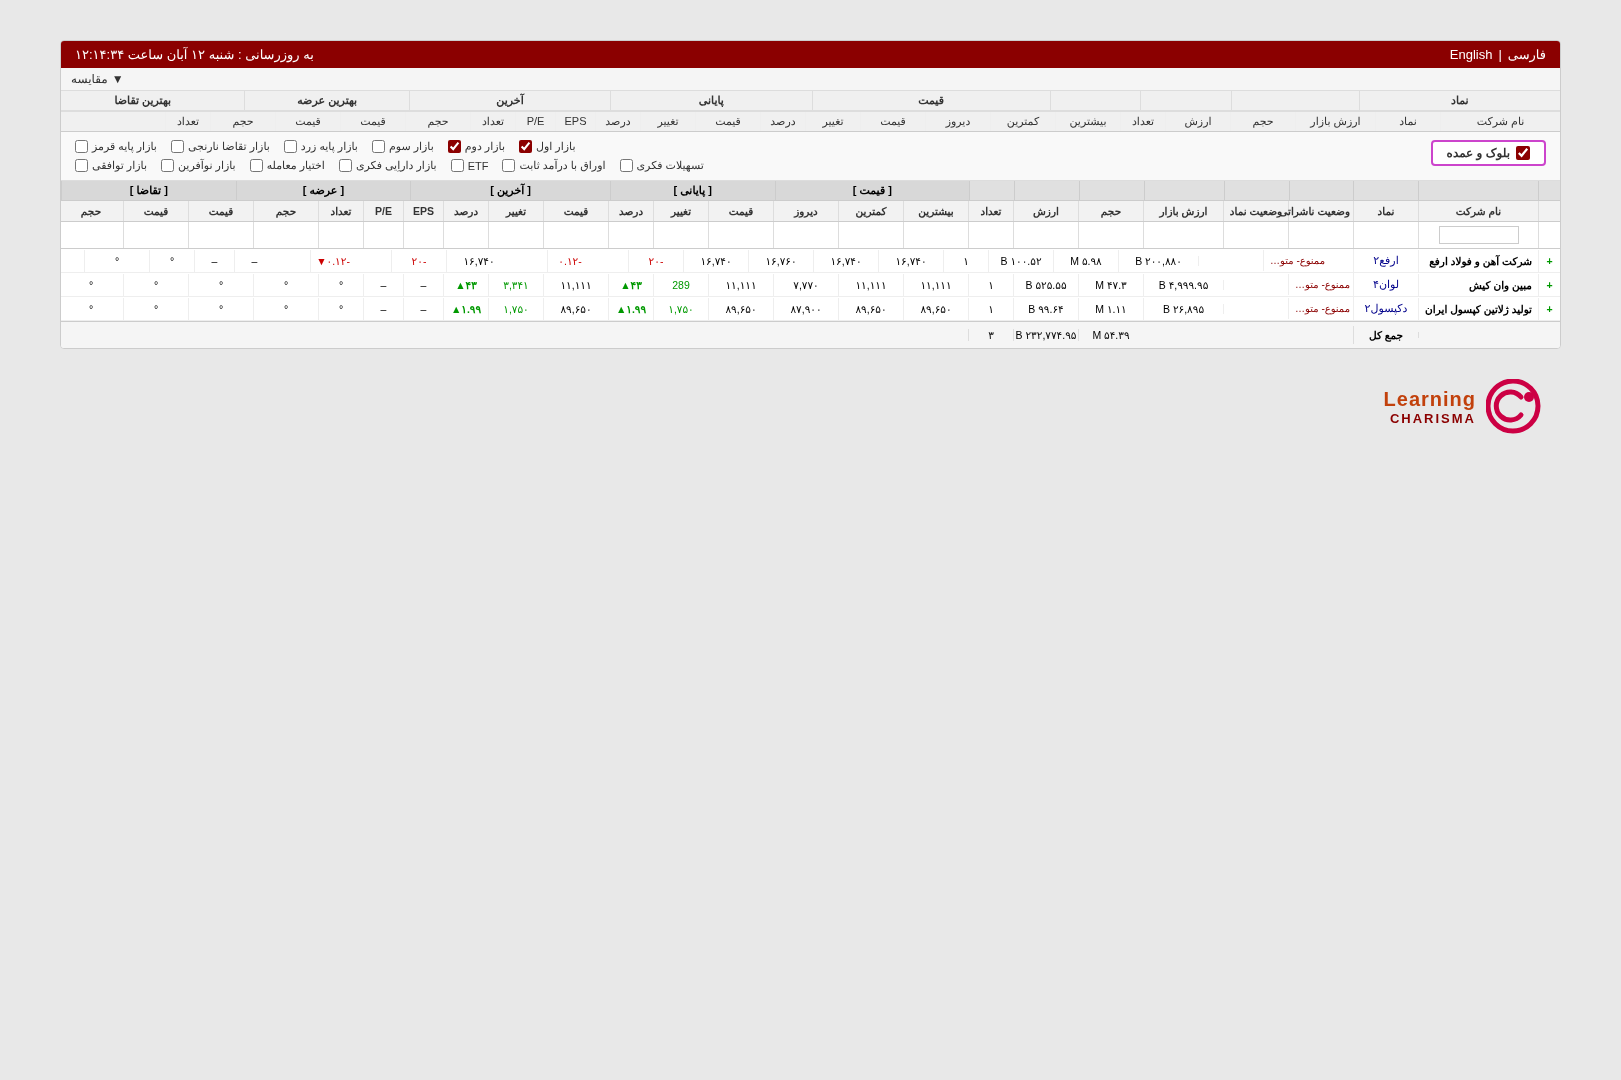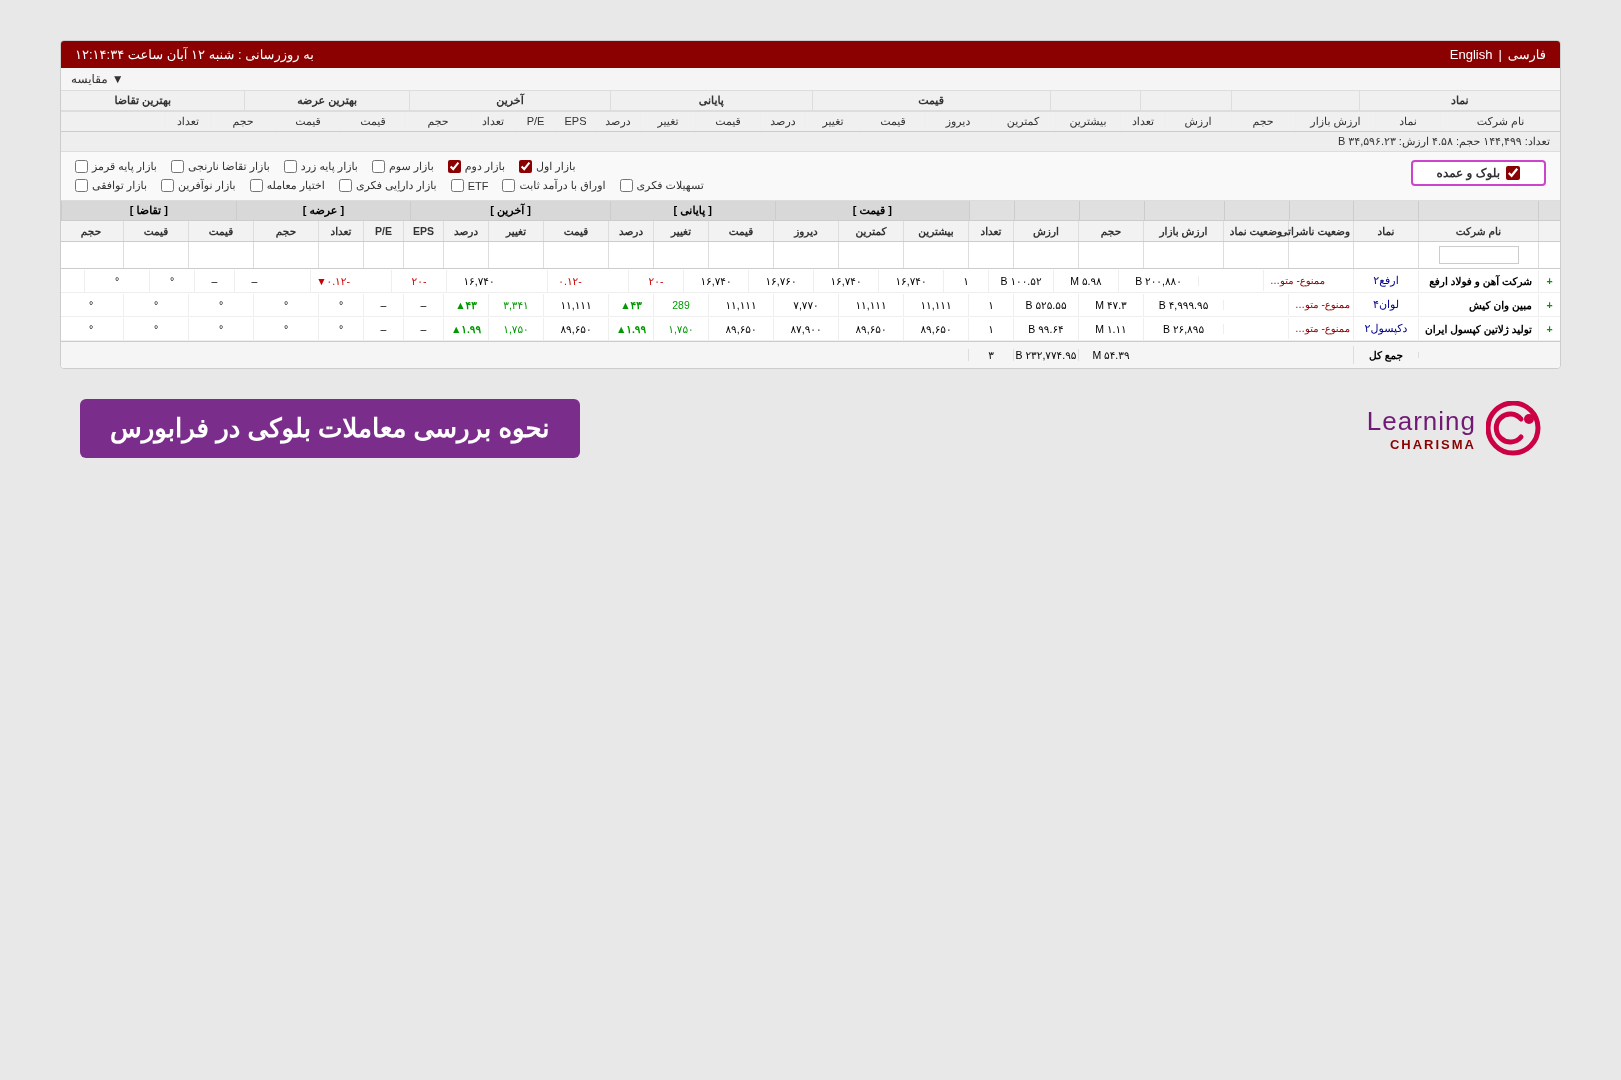--- a/index.html
+++ b/index.html
@@ -113,21 +113,21 @@
       font-size: 11px;
       color: #333;
       white-space: nowrap;
     }
     .filter-item input[type="checkbox"] {
       accent-color: #8b0000;
     }
     .bulk-checkbox-wrapper {
       border: 2px solid #cc44cc;
       border-radius: 4px;
-      padding: 4px 24px;
+      padding: 4px 14px;
       display: flex;
       align-items: center;
       gap: 6px;
       font-size: 12px;
       font-weight: bold;
       color: #333;
       background: #fff;
     }
     .bulk-checkbox-wrapper input[type="checkbox"] {
       accent-color: #8b0000;
@@ -198,23 +198,23 @@
     }
     .logo-c {
       width: 55px;
       height: 55px;
     }
     .logo-text-block {
       display: flex;
       flex-direction: column;
     }
     .logo-learning {
-      font-size: 26px;
-      font-weight: normal;
-      color: #701a75;
+      font-size: 20px;
+      font-weight: bold;
+      color: #c2410c;
       letter-spacing: 1px;
     }
     .logo-charisma {
       font-size: 13px;
       font-weight: bold;
       color: #8b0000;
       letter-spacing: 2px;
     }
     .footer-title {
       background: #7b2d8b;
@@ -300,23 +300,20 @@
           <div class="col-cell" style="width:45px;">تعداد</div>
           <div class="col-cell" style="width:65px;">حجم</div>
           <div class="col-cell" style="width:65px;">قیمت</div>
           <div class="col-cell" style="width:65px;">قیمت</div>
           <div class="col-cell" style="width:65px;">حجم</div>
           <div class="col-cell" style="width:45px;">تعداد</div>
         </div>
       </div>
     </div>
 
-    <div class="stats-row">
-      <span>تعداد: ۱۴۴,۴۹۹  حجم: ۴.۵۸  ارزش: ۳۴,۵۹۶.۲۳ B</span>
-    </div>
 
     <div class="bazar-section">
       <div style="display:flex; justify-content:space-between; align-items:flex-start; direction:rtl;">
 
         <div style="display:flex; flex-direction:column; gap:8px; align-items:flex-start;">
           <div style="display:flex; align-items:center; gap:12px; flex-wrap:wrap; direction:rtl;">
 
             <div class="bulk-checkbox-wrapper">
               <input type="checkbox" checked="" style="">
               <span>بلوک و عمده</span>
@@ -588,15 +585,14 @@
         <circle cx="27" cy="27" r="25" fill="none" stroke="#cc0044" stroke-width="5"></circle>
         <path d="M 35 18 A 14 14 0 1 0 35 36" fill="none" stroke="#cc0044" stroke-width="5" stroke-linecap="round"></path>
         <circle cx="43" cy="18" r="5" fill="#cc0044"></circle>
       </svg>
       <div class="logo-text-block">
         <span class="logo-learning">Learning</span>
         <span class="logo-charisma">CHARISMA</span>
       </div>
     </div>
 
-    <div class="footer-title">نحوه بررسی معاملات بلوکی در فرابورس</div>
   </div>
 </div>
 
 </body></html>

